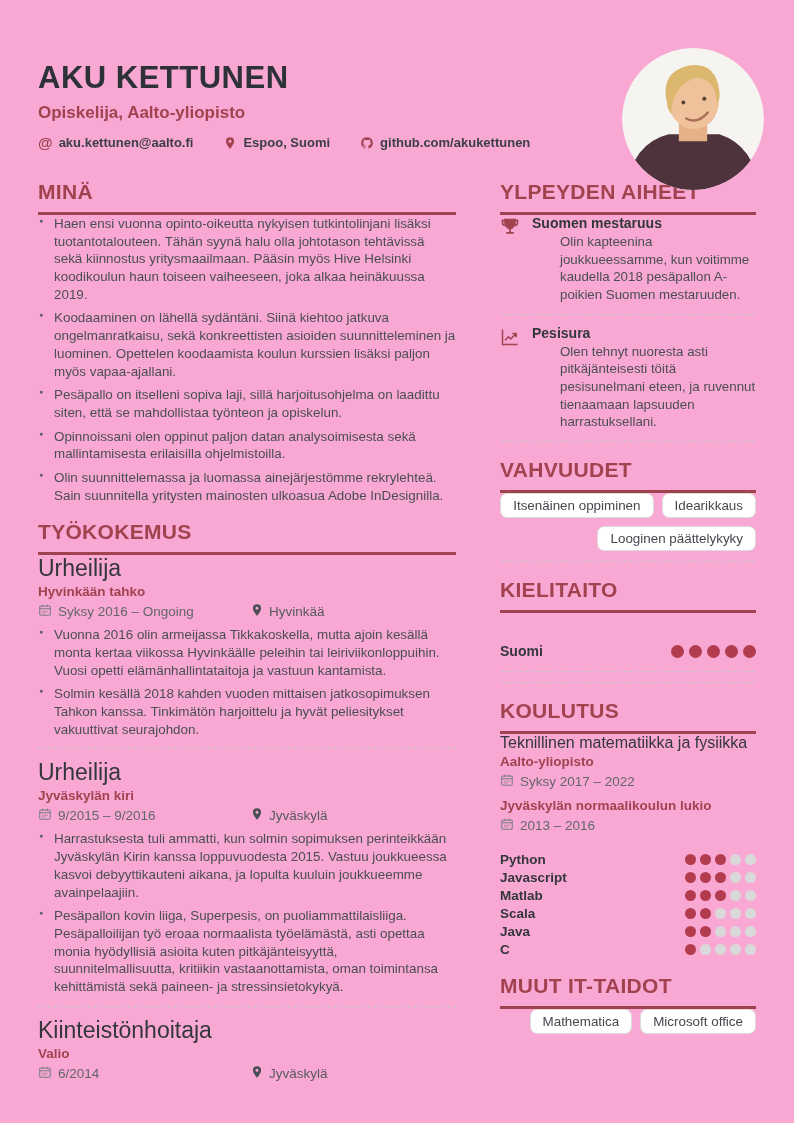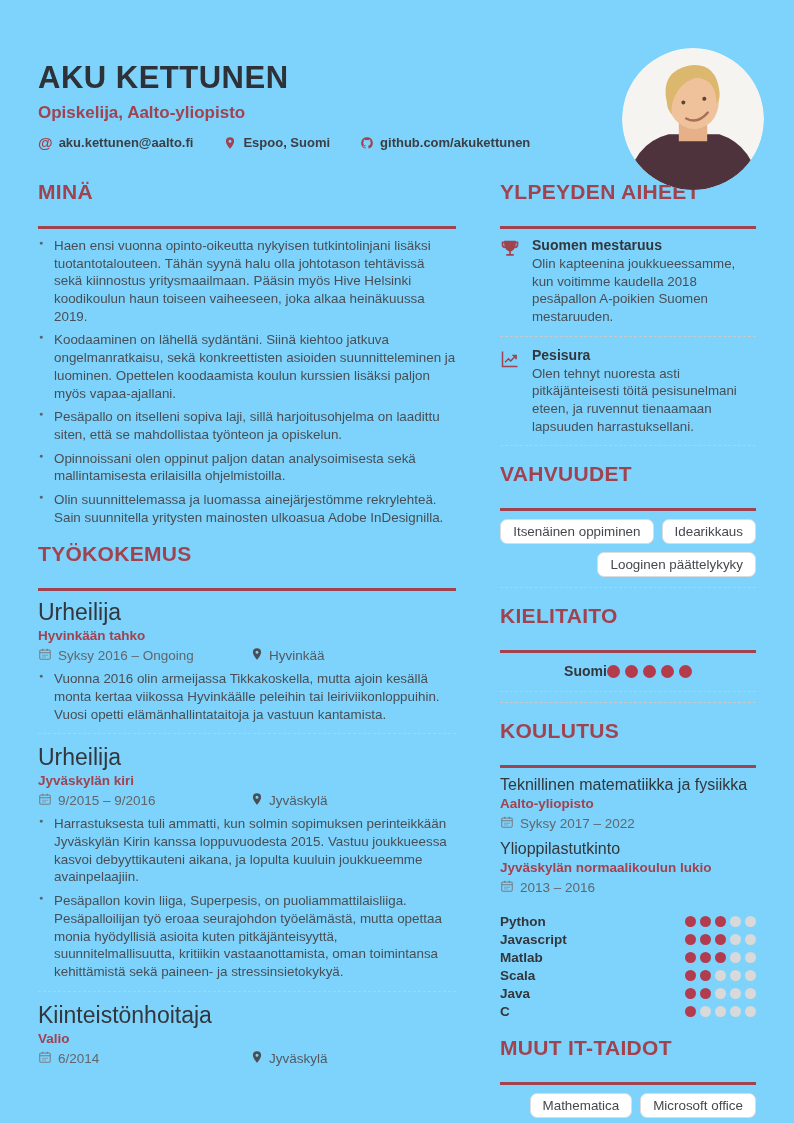--- a/index.html
+++ b/index.html
@@ -1,39 +1,39 @@
 <!DOCTYPE html>
 <html style="--accent: #a1424f; --dot-on: #b23b4e; --dot-off: #d9d9d9;"><head>
 <meta charset="utf-8">
 <style>
   * { margin:0; padding:0; box-sizing:border-box; }
   html,body { background:#ffffff; }
   body { font-family:"Liberation Sans", sans-serif; }
-  .page { position:relative; width:794px; height:1123px; background:#7dd3fc; overflow:hidden;
+  .page { position:relative; width:794px; height:1123px; background:#f9a8d4; overflow:hidden;
           padding:60px 38px 0 38px; color:#4a4e54; }
 
   
   .header { position:relative; }
   .h-name { font-size:31px; font-weight:700; color:#2e3138; letter-spacing:.5px; }
   .h-sub  { font-size:17px; font-weight:700; color:var(--accent,#a1424f); margin-top:7px; }
   .contacts { display:flex; gap:30px; margin-top:12px; align-items:center; }
   .contact { display:flex; align-items:center; gap:6px; font-size:13px; font-weight:700; color:#3b3e44; }
   .contact .icn { color:var(--accent,#a1424f); display:inline-flex; }
   .contact .icn svg { width:14px; height:14px; }
   .at-glyph { font-size:15px; font-weight:700; color:var(--accent,#a1424f); line-height:1; }
   .photo { position:absolute; right:-8px; top:-12px; width:142px; height:142px; border-radius:50%;
            overflow:hidden; }
 
   
   .cols { display:flex; gap:44px; margin-top:30px; }
   .col-left  { width:418px; flex:none; }
   .col-right { flex:1; min-width:0; }
 
   section h2 { font-size:21px; font-weight:700; color:var(--accent,#a1424f); letter-spacing:.3px;
-               padding-bottom:22px; border-bottom:3px solid var(--accent,#a1424f); margin-bottom:8px; }
+               padding-bottom:8px; border-bottom:3px solid var(--accent,#a1424f); margin-bottom:0; }
   section { margin-bottom:16px; }
 
   ul.blts { list-style:none; }
   ul.blts li { position:relative; padding-left:16px; font-size:13.4px; line-height:1.32;
                color:#4a4e54; margin-bottom:6px; }
   ul.blts li::before { content:"●"; position:absolute; left:1px; top:1px; font-size:7px; color:#5d6167; }
 
   .dash { border-top:1px dashed #c9c9c9; margin:10px 0 10px 0; }
 
   
@@ -44,29 +44,29 @@
   .meta .loc  { display:flex; align-items:center; gap:5px; color:#55595f; }
   .meta svg { width:14px; height:14px; }
   .cal { color:#787d84; }
   .pin-dark { color:#4a4e54; }
 
   
   .ach { display:flex; gap:10px; }
   .ach .icn { width:22px; flex:none; color:var(--accent,#a1424f); padding-top:2px; }
   .ach .icn svg { width:20px; height:20px; }
   .ach h3 { font-size:14px; font-weight:700; color:#33363b; margin-bottom:2px; }
-  .ach p  { font-size:13.3px; line-height:1.33; color:#4a4e54; }
+  .ach p  { font-size:13.3px; line-height:1.33; color:#4a4e54;margin-left:28px; }
 
   
   .tags { display:flex; flex-wrap:wrap; gap:8px;justify-content:flex-end; }
   .tag { border:1px solid #dcdcdc; border-radius:7px; padding:4px 12px; font-size:13.4px;
          color:#45484d; background:#fff; }
 
   
-  .lang-row { display:flex; align-items:center; justify-content:center; padding:2px 0; }
+  .lang-row { display:flex; align-items:center; justify-content:space-between; padding:2px 0;margin-top:28px; }
   .lang-name { font-size:14px; font-weight:700; color:#33363b; }
   .dots { display:flex; gap:5px; }
   .dot { width:13px; height:13px; border-radius:50%; background:var(--dot-off,#d9d9d9); }
   .dot.on { background:var(--dot-on,#b23b4e); }
   .prog-row { display:flex; align-items:center; justify-content:space-between; height:18px; }
   .prog-name { font-size:13.5px; font-weight:700; color:#33363b; }
   .dots.sm { gap:4px; }
   .dots.sm .dot { width:11px; height:11px; }
 
   .edu h3 { font-size:16px; }
@@ -159,20 +159,21 @@
                 </span>
                 <span class="loc">
                   <span class="icn pin-dark"><svg viewBox="0 0 24 24" fill="currentColor">
                       <path d="M12 2a7 7 0 0 0-7 7c0 5.2 7 13 7 13s7-7.8 7-13a7 7 0 0 0-7-7zm0 9.6A2.6 2.6 0 1 1 12 6.4a2.6 2.6 0 0 1 0 5.2z"></path>
                     </svg></span>
                   <span>Hyvinkää</span>
                 </span>
               </div>
               <ul class="blts">
                 <li>Vuonna 2016 olin armeijassa Tikkakoskella, mutta ajoin kesällä monta kertaa viikossa Hyvinkäälle peleihin tai leiriviikonloppuihin. Vuosi opetti elämänhallintataitoja ja vastuun kantamista.</li>
+                <li>Solmin kesällä 2018 kahden vuoden mittaisen jatkosopimuksen Tahkon kanssa. Tinkimätön harjoittelu ja hyvät peliesitykset vakuuttivat seurajohdon.</li>
               </ul>
             </div>
             <div class="dash"></div>
             <div class="job">
               <h3>Urheilija</h3>
               <div class="company">Jyväskylän kiri</div>
               <div class="meta">
                 <span class="date">
                   <span class="icn cal"><svg viewBox="0 0 24 24" fill="none" stroke="currentColor" stroke-width="1.8">
                       <rect x="3" y="5" width="18" height="16" rx="2"></rect>
@@ -183,21 +184,21 @@
                 </span>
                 <span class="loc">
                   <span class="icn pin-dark"><svg viewBox="0 0 24 24" fill="currentColor">
                       <path d="M12 2a7 7 0 0 0-7 7c0 5.2 7 13 7 13s7-7.8 7-13a7 7 0 0 0-7-7zm0 9.6A2.6 2.6 0 1 1 12 6.4a2.6 2.6 0 0 1 0 5.2z"></path>
                     </svg></span>
                   <span>Jyväskylä</span>
                 </span>
               </div>
               <ul class="blts">
                 <li>Harrastuksesta tuli ammatti, kun solmin sopimuksen perinteikkään Jyväskylän Kirin kanssa loppuvuodesta 2015. Vastuu joukkueessa kasvoi debyyttikauteni aikana, ja lopulta kuuluin joukkueemme avainpelaajiin.</li>
-                <li>Pesäpallon kovin liiga, Superpesis, on puoliammattilaisliiga. Pesäpalloilijan työ eroaa seurajohdon työelämästä, mutta opettaa monia hyödyllisiä asioita kuten pitkäjänteisyyttä, suunnitelmallisuutta, kritiikin vastaanottamista, oman toimintansa kehittämistä sekä paineen- ja stressinsietokykyä.</li>
+                <li>Pesäpallon kovin liiga, Superpesis, on puoliammattilaisliiga. Pesäpalloilijan työ eroaa normaalista työelämästä, asti opettaa monia hyödyllisiä asioita kuten pitkäjänteisyyttä, suunnitelmallisuutta, kritiikin vastaanottamista, oman toimintansa kehittämistä sekä paineen- ja stressinsietokykyä.</li>
               </ul>
             </div>
             <div class="dash"></div>
             <div class="job">
               <h3>Kiinteistönhoitaja</h3>
               <div class="company">Valio</div>
               <div class="meta">
                 <span class="date">
                   <span class="icn cal"><svg viewBox="0 0 24 24" fill="none" stroke="currentColor" stroke-width="1.8">
                       <rect x="3" y="5" width="18" height="16" rx="2"></rect>
@@ -286,21 +287,20 @@
                   <span class="icn cal"><svg viewBox="0 0 24 24" fill="none" stroke="currentColor" stroke-width="1.8">
                       <rect x="3" y="5" width="18" height="16" rx="2"></rect>
                       <path d="M8 3v4M16 3v4M3 10h18"></path>
                       <path d="M7.5 14h2M11 14h2M14.5 14h2M7.5 17h2M11 17h2"></path>
                     </svg></span>
                   <span>Syksy 2017 – 2022</span>
                 </span>
               </div>
             </div>
             <div class="edu">
-              <h3>Ylioppilastutkinto</h3>
               <div class="school">Jyväskylän normaalikoulun lukio</div>
               <div class="meta">
                 <span class="date">
                   <span class="icn cal"><svg viewBox="0 0 24 24" fill="none" stroke="currentColor" stroke-width="1.8">
                       <rect x="3" y="5" width="18" height="16" rx="2"></rect>
                       <path d="M8 3v4M16 3v4M3 10h18"></path>
                       <path d="M7.5 14h2M11 14h2M14.5 14h2M7.5 17h2M11 17h2"></path>
                     </svg></span>
                   <span>2013 – 2016</span>
                 </span>

